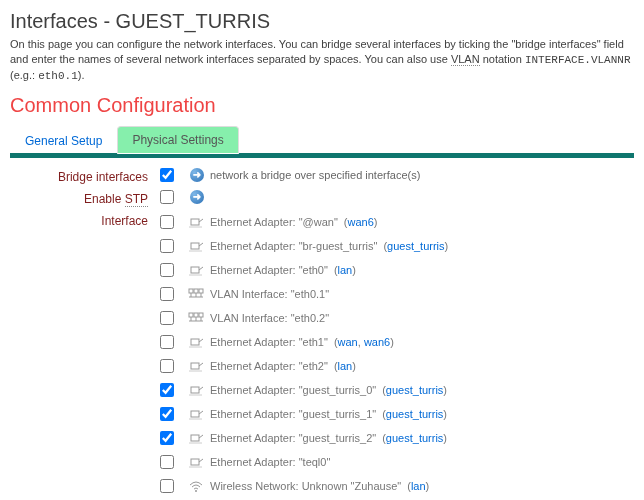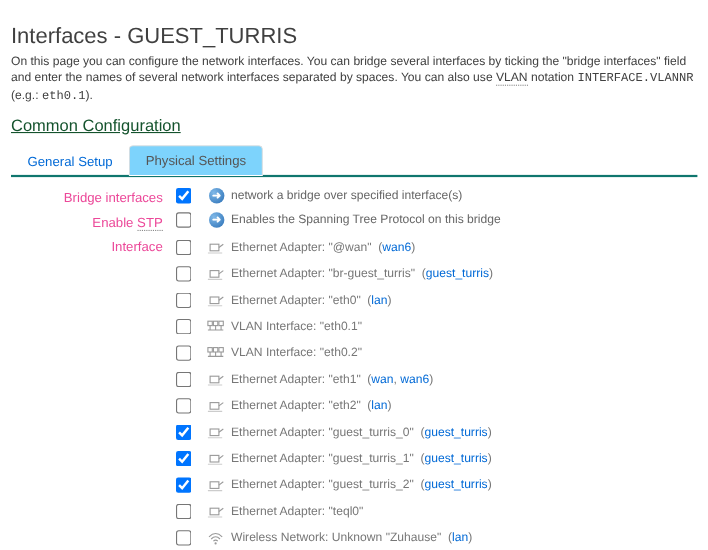--- a/index.html
+++ b/index.html
@@ -8,40 +8,39 @@
     padding: 10px 10px 10px 10px;
     font-family: Arial, Helvetica, sans-serif;
     font-size: 12px;
     color: #404040;
     background: #fff;
     width: 644px;
   }
   h2 {
     font-size: 20px;
     font-weight: normal;
-    margin: 12px 0 4px 0;
+    margin: 0 0 4px 0;
     color: #404040;
   }
   .desc {
     font-size: 11px;
     color: #404040;
     margin-bottom: 10px;
     line-height: 1.35;
   }
   .desc abbr { border-bottom: 1px dotted #888; text-decoration: none; cursor: help; }
   .desc code.mono { font-family: "Courier New", monospace; font-size: 11px; }
   h3 {
-    font-size: 15px;
+    font-size: 20px;
     font-weight: normal;
     margin: 8px 0 8px 0;
-    color: #14532d;
-    text-decoration: underline;
+    color: #ef4444;
   }
   .tabs {
-    border-bottom: 2px solid #0f766e;
+    border-bottom: 5px solid #0f766e;
     padding: 0 0 0 0;
     margin: 0 0 10px 0;
     display: flex;
     align-items: flex-end;
     gap: 0;
   }
   .tab {
     padding: 6px 14px;
     font-size: 12px;
     color: #0069d6;
@@ -49,34 +48,34 @@
     border: 1px solid transparent;
     border-bottom: none;
     position: relative;
     top: 1px;
     border-radius: 4px 4px 0 0;
   }
   .tab.active {
     color: #555;
     border: 1px solid #ddd;
     border-bottom: 1px solid #fff;
-    background: #7dd3fc;
+    background: #86efac;
   }
   .field-row {
     display: flex;
     align-items: flex-start;
     margin: 6px 0;
   }
   .field-label {
     width: 150px;
     text-align: right;
     padding-right: 12px;
     padding-top: 2px;
     font-size: 12px;
-    color: #ec4899;
+    color: #7f1d1d;
     flex-shrink: 0;
   }
   .field-label abbr { border-bottom: 1px dotted #888; text-decoration: none; cursor: help; text-align: right; }
   .field-body {
     flex: 1;
     display: flex;
     align-items: center;
     gap: 6px;
     flex-wrap: wrap;
   }
@@ -140,21 +139,20 @@
 </div>
 
 <div class="field-row">
   <div class="field-label">
     <span>Enable </span><abbr>STP</abbr>
   </div>
   <div class="field-body">
     <input type="checkbox" id="stp-cb" style="">
     <span style="width:4px"></span>
     <span class="hint-icon">➜</span>
-    <span class="hint-text">Enables the Spanning Tree Protocol on this bridge</span>
   </div>
 </div>
 
 <div class="field-row">
   <div class="field-label">Interface</div>
   <div class="field-body">
     <div class="iface-list" id="iface-list">
         <div class="iface-row">
           <input type="checkbox" style="">
           <span style="width: 2px;"></span>

